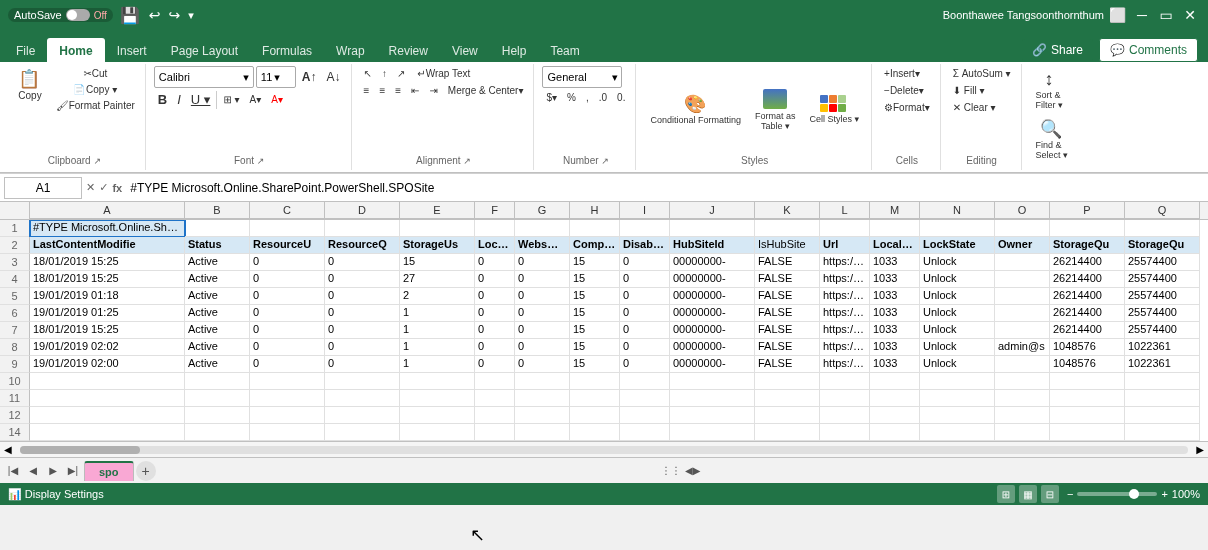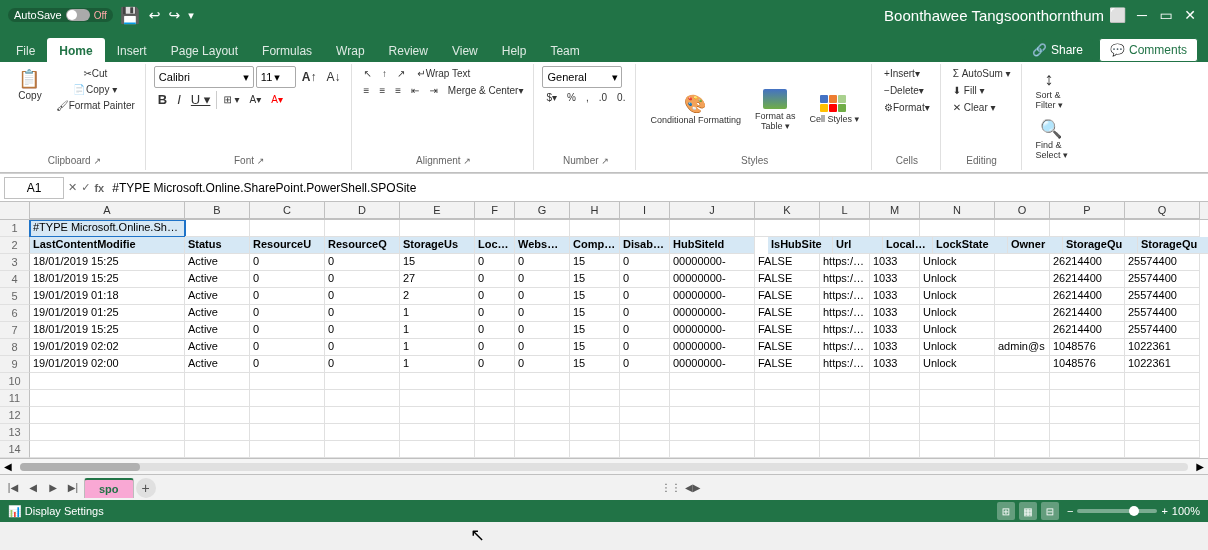--- a/index.html
+++ b/index.html
@@ -111,21 +111,21 @@
     .formula-bar {
       background: white;
       display: flex;
       align-items: center;
       height: 28px;
       border-bottom: 1px solid #c0c0c0;
       padding: 0 4px;
       gap: 4px;
     }
     .cell-ref {
-      border: 1px solid #c0c0c0; width: 60px; height: 22px;
+      border: 1px solid #c0c0c0; width: 78px; height: 22px;
       text-align: center; font-size: 12px; display: flex; align-items: center; justify-content: center;
     }
     .formula-dividers { display: flex; gap: 4px; align-items: center; color: #666; }
     .formula-input {
       flex: 1; border: none; font-size: 12px; padding: 2px 4px; outline: none;
     }
 
     
     .spreadsheet-container {
       display: flex;
@@ -241,21 +241,21 @@
         <div class="toggle-knob"></div>
       </div>
       <span style="font-size:10px;color:#ffaaaa;">Off</span>
     </div>
     <span style="font-size:16px;">💾</span>
     <span style="font-size:14px;">↩</span>
     <span style="font-size:14px;">↪</span>
     <span style="font-size:11px;">▾</span>
   </div>
   <div class="title-bar-right">
-    <span style="font-size:15px;">Boonthawee Tangsoonthornthum</span>
+    <span style="font-size:11px;">Boonthawee Tangsoonthornthum</span>
     <div class="title-bar-btn">⬜</div>
     <div class="title-bar-btn">─</div>
     <div class="title-bar-btn">▭</div>
     <div class="title-bar-btn">✕</div>
   </div>
 </div>
 
 <div class="ribbon">
   <div class="ribbon-tabs">
     <div class="ribbon-tab">File</div>
@@ -501,21 +501,21 @@
           <div class="cell header-cell" style="width: 155px; min-width: 155px; font-weight: 600;">LastContentModifie</div>
           <div class="cell header-cell" style="width: 65px; min-width: 65px; font-weight: 600;">Status</div>
           <div class="cell header-cell" style="width: 75px; min-width: 75px; font-weight: 600;">ResourceU</div>
           <div class="cell header-cell" style="width: 75px; min-width: 75px; font-weight: 600;">ResourceQ</div>
           <div class="cell header-cell" style="width: 75px; min-width: 75px; font-weight: 600;">StorageUs</div>
           <div class="cell header-cell" style="width: 40px; min-width: 40px; font-weight: 600;">LockIssue</div>
           <div class="cell header-cell" style="width: 55px; min-width: 55px; font-weight: 600;">WebsCoun</div>
           <div class="cell header-cell" style="width: 50px; min-width: 50px; font-weight: 600;">Compatib</div>
           <div class="cell header-cell" style="width: 50px; min-width: 50px; font-weight: 600;">DisableSh</div>
           <div class="cell header-cell" style="width: 85px; min-width: 85px; font-weight: 600;">HubSiteId</div>
-          <div class="cell header-cell" style="width: 65px; min-width: 65px; font-weight: 700; margin-left: 13px;">IsHubSite</div>
+          <div class="cell header-cell" style="width: 65px; min-width: 65px; font-weight: 400;">IsHubSite</div>
           <div class="cell header-cell" style="width: 50px; min-width: 50px; font-weight: 600;">Url</div>
           <div class="cell header-cell" style="width: 50px; min-width: 50px; font-weight: 600;">LocaleId</div>
           <div class="cell header-cell" style="width: 75px; min-width: 75px; font-weight: 600;">LockState</div>
           <div class="cell header-cell" style="width: 55px; min-width: 55px; font-weight: 600;">Owner</div>
           <div class="cell header-cell" style="width: 75px; min-width: 75px; font-weight: 600;">StorageQu</div>
           <div class="cell header-cell" style="width: 75px; min-width: 75px; font-weight: 600;">StorageQu</div>
         </div>
         <div class="data-row">
           <div class="row-num">3</div>
           <div class="cell" style="width: 155px; min-width: 155px;">18/01/2019 15:25</div>
@@ -710,40 +710,20 @@
           <div class="cell" style="width: 85px; min-width: 85px;"></div>
           <div class="cell" style="width: 65px; min-width: 65px;"></div>
           <div class="cell" style="width: 50px; min-width: 50px;"></div>
           <div class="cell" style="width: 50px; min-width: 50px;"></div>
           <div class="cell" style="width: 75px; min-width: 75px;"></div>
           <div class="cell" style="width: 55px; min-width: 55px;"></div>
           <div class="cell" style="width: 75px; min-width: 75px;"></div>
           <div class="cell" style="width: 75px; min-width: 75px;"></div>
         </div>
         <div class="data-row">
-          <div class="row-num">13</div>
-          <div class="cell" style="width: 155px; min-width: 155px;"></div>
-          <div class="cell" style="width: 65px; min-width: 65px;"></div>
-          <div class="cell" style="width: 75px; min-width: 75px;"></div>
-          <div class="cell" style="width: 75px; min-width: 75px;"></div>
-          <div class="cell" style="width: 75px; min-width: 75px;"></div>
-          <div class="cell" style="width: 40px; min-width: 40px;"></div>
-          <div class="cell" style="width: 55px; min-width: 55px;"></div>
-          <div class="cell" style="width: 50px; min-width: 50px;"></div>
-          <div class="cell" style="width: 50px; min-width: 50px;"></div>
-          <div class="cell" style="width: 85px; min-width: 85px;"></div>
-          <div class="cell" style="width: 65px; min-width: 65px;"></div>
-          <div class="cell" style="width: 50px; min-width: 50px;"></div>
-          <div class="cell" style="width: 50px; min-width: 50px;"></div>
-          <div class="cell" style="width: 75px; min-width: 75px;"></div>
-          <div class="cell" style="width: 55px; min-width: 55px;"></div>
-          <div class="cell" style="width: 75px; min-width: 75px;"></div>
-          <div class="cell" style="width: 75px; min-width: 75px;"></div>
-        </div>
-        <div class="data-row">
           <div class="row-num">14</div>
           <div class="cell" style="width: 155px; min-width: 155px;"></div>
           <div class="cell" style="width: 65px; min-width: 65px;"></div>
           <div class="cell" style="width: 75px; min-width: 75px;"></div>
           <div class="cell" style="width: 75px; min-width: 75px;"></div>
           <div class="cell" style="width: 75px; min-width: 75px;"></div>
           <div class="cell" style="width: 40px; min-width: 40px;"></div>
           <div class="cell" style="width: 55px; min-width: 55px;"></div>
           <div class="cell" style="width: 50px; min-width: 50px;"></div>
           <div class="cell" style="width: 50px; min-width: 50px;"></div>

